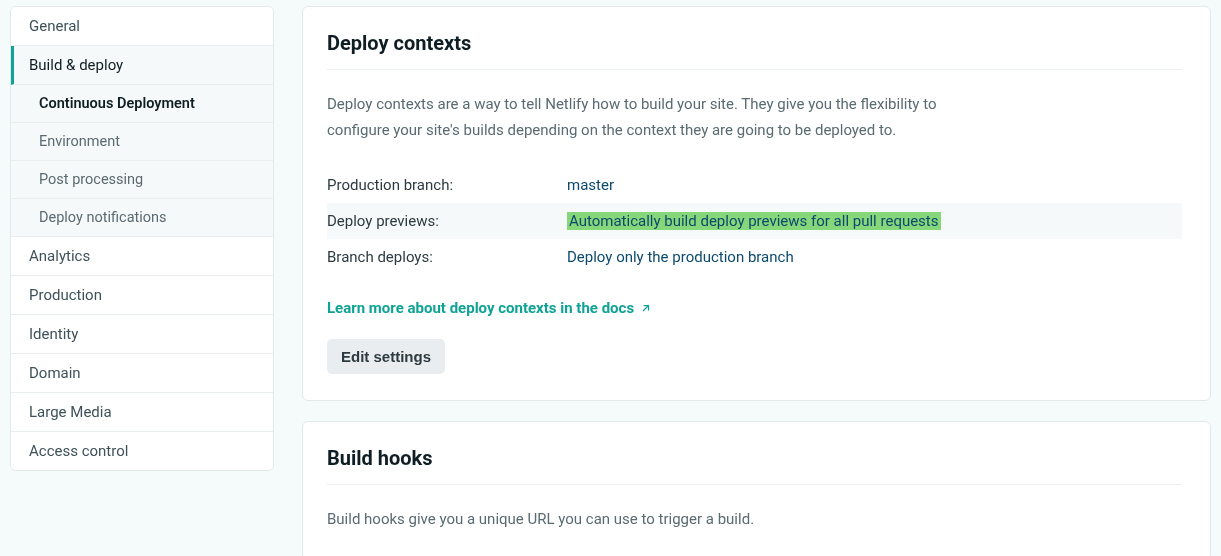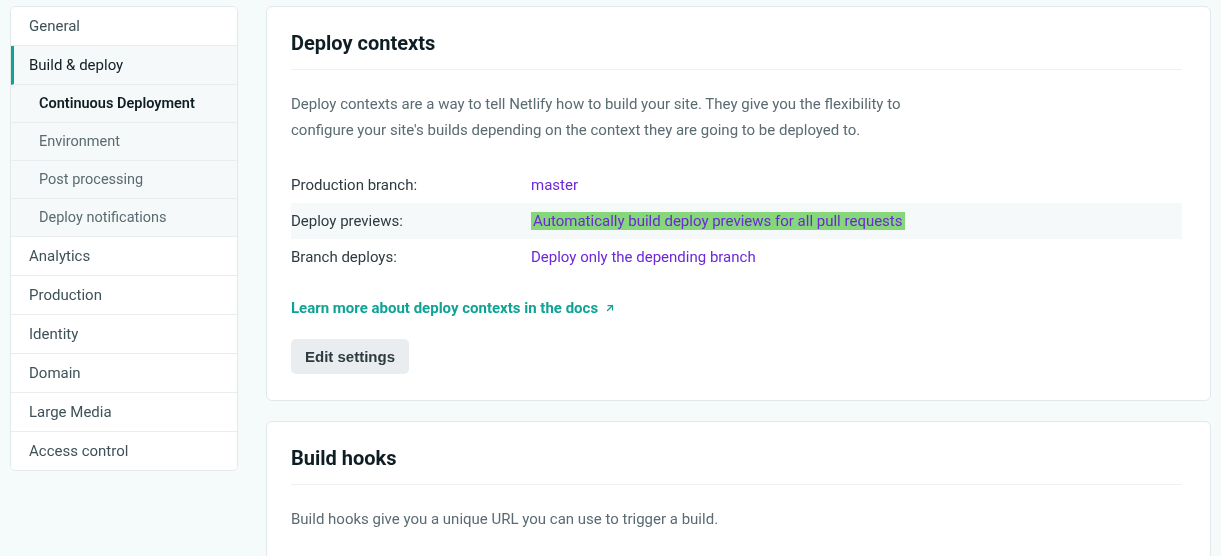--- a/index.html
+++ b/index.html
@@ -10,21 +10,21 @@
       font-size: 15px;
     }
     .page {
       display: flex;
       gap: 28px;
       padding: 6px 10px 0 10px;
       align-items: flex-start;
     }
     
     .sidebar {
-      width: 228px;
+      width: 264px;
       background: #ffffff;
       border: 1px solid #e3e8eb;
       border-radius: 6px;
       overflow: hidden;
       flex-shrink: 0;
     }
     .sidebar-item {
       padding: 10px 18px;
       border-bottom: 1px solid #e9edef;
       color: #3f5259;
@@ -74,21 +74,21 @@
       max-width: 660px;
     }
     .kv-table { width: 100%; border-collapse: collapse; margin-bottom: 24px; }
     .kv-table tr { }
     .kv-table td {
       padding: 9px 0;
       vertical-align: top;
     }
     .kv-table tr.shaded { background: #f6f9f9; }
     .kv-key { width: 240px; color: #2d3b41; }
-    .kv-val { color: #6d28d9; }
+    .kv-val { color: #0c4a6e; }
     .highlight {
       background: #86d67a;
       font-weight: 400;
       padding: 0 2px;
       text-align: right;
     }
     .learn-link {
       display: inline-flex;
       align-items: center;
       gap: 6px;
@@ -142,21 +142,21 @@
             <tr>
           <td class="kv-key">Production branch:</td>
           <td class="kv-val">master</td>
         </tr>
         <tr class="shaded">
           <td class="kv-key">Deploy previews:</td>
           <td class="kv-val"><span class="highlight">Automatically build deploy previews for all pull requests</span></td>
         </tr>
         <tr>
           <td class="kv-key">Branch deploys:</td>
-          <td class="kv-val">Deploy only the depending branch</td>
+          <td class="kv-val">Deploy only the production branch</td>
         </tr>
       </tbody>
         </table>
 
       <a class="learn-link">
         <span>Learn more about deploy contexts in the docs</span>
         <svg width="12" height="12" viewBox="0 0 24 24" fill="none" stroke-width="2.5" stroke-linecap="round" stroke-linejoin="round">
             <line x1="7" y1="17" x2="17" y2="7"></line>
             <polyline points="8 7 17 7 17 16"></polyline>
           </svg>

